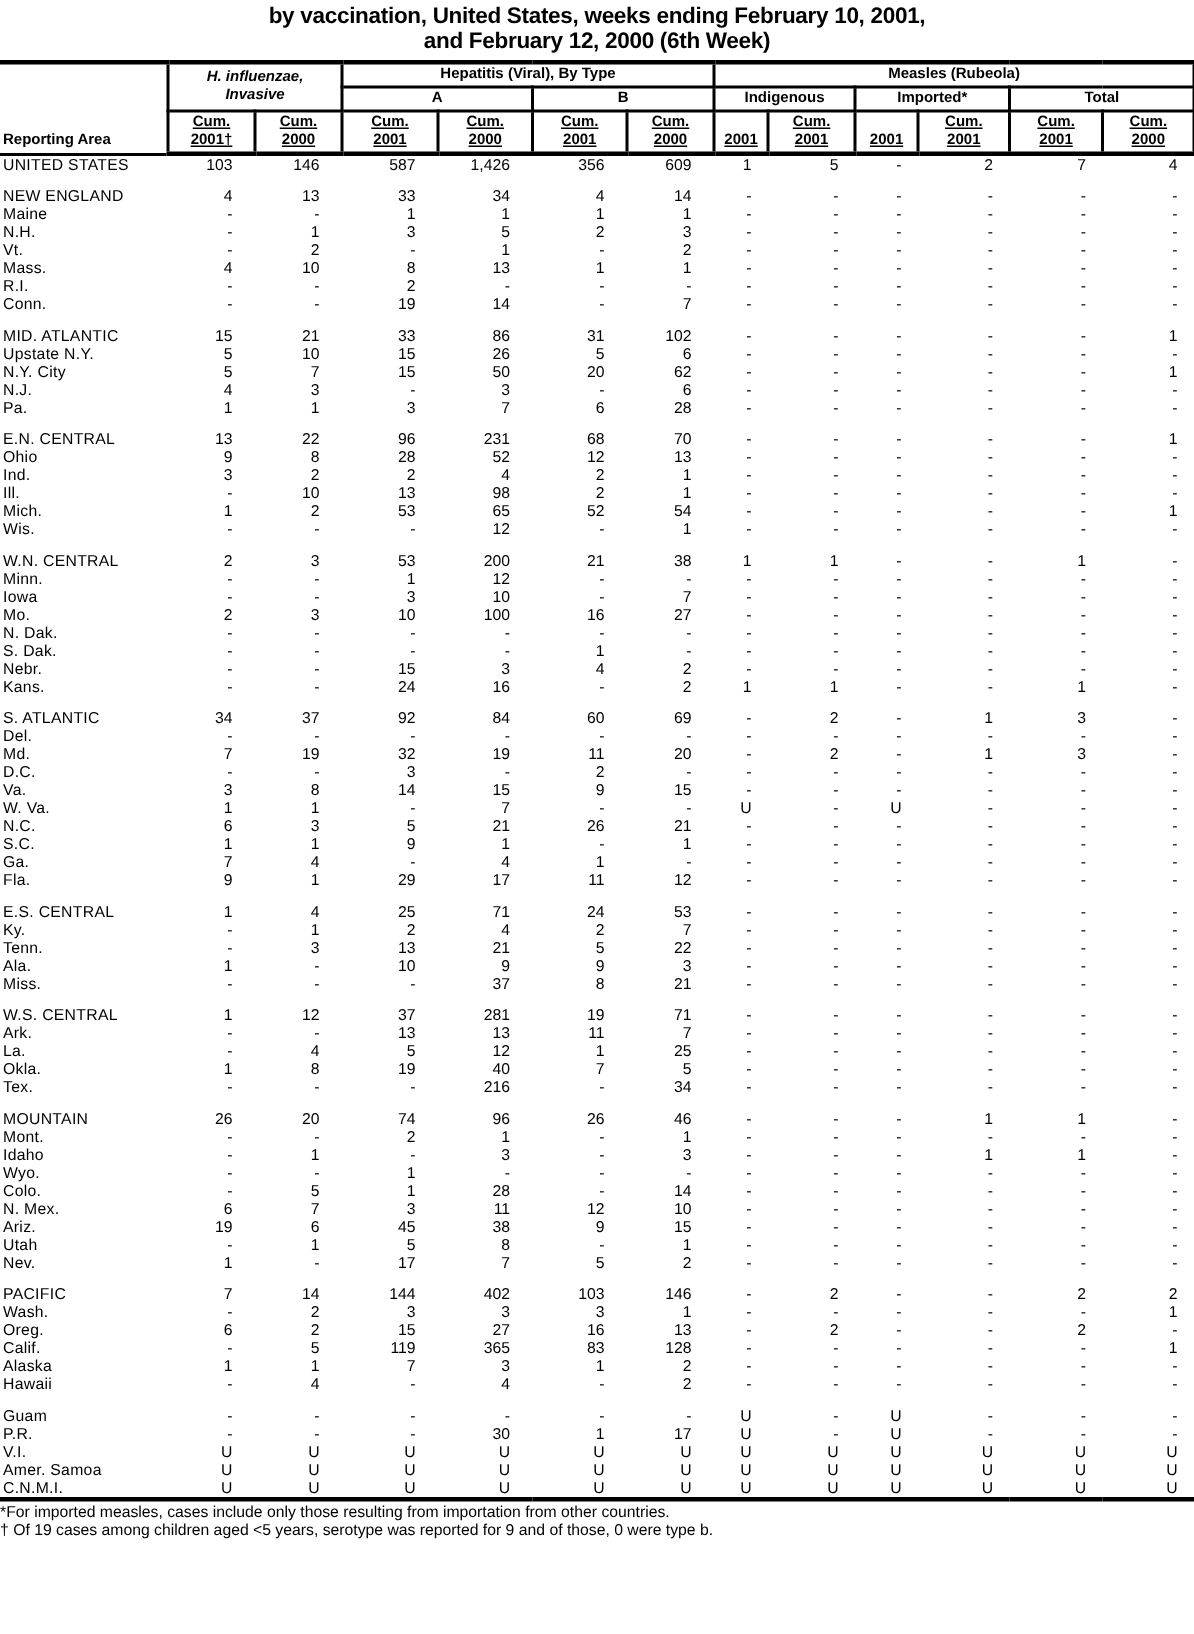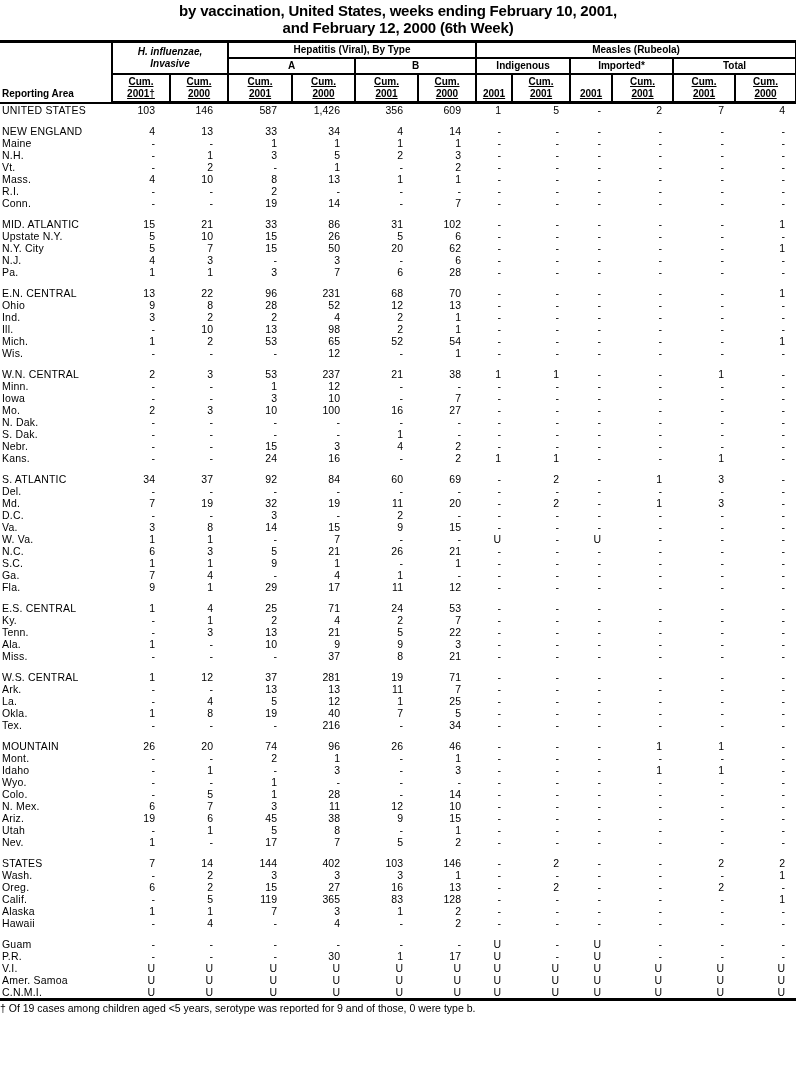--- a/index.html
+++ b/index.html
@@ -410,21 +410,21 @@
         <td class="val c12">-</td>
       </tr>
       <tr class="spacer">
         <td colspan="13"></td>
       </tr>
       <tr>
         <td class="area">W.N. CENTRAL</td>
         <td class="val c1">2</td>
         <td class="val c2">3</td>
         <td class="val c3">53</td>
-        <td class="val c4">237</td>
+        <td class="val c4">200</td>
         <td class="val c5">21</td>
         <td class="val c6">38</td>
         <td class="val c7">1</td>
         <td class="val c8">1</td>
         <td class="val c9">-</td>
         <td class="val c10">-</td>
         <td class="val c11">1</td>
         <td class="val c12">-</td>
       </tr>
       <tr>
@@ -976,21 +976,21 @@
         <td class="val c8">-</td>
         <td class="val c9">-</td>
         <td class="val c10">-</td>
         <td class="val c11">-</td>
         <td class="val c12">-</td>
       </tr>
       <tr class="spacer">
         <td colspan="13"></td>
       </tr>
       <tr>
-        <td class="area">STATES</td>
+        <td class="area">PACIFIC</td>
         <td class="val c1">7</td>
         <td class="val c2">14</td>
         <td class="val c3">144</td>
         <td class="val c4">402</td>
         <td class="val c5">103</td>
         <td class="val c6">146</td>
         <td class="val c7">-</td>
         <td class="val c8">2</td>
         <td class="val c9">-</td>
         <td class="val c10">-</td>
@@ -1147,14 +1147,15 @@
         <td class="val c8">U</td>
         <td class="val c9">U</td>
         <td class="val c10">U</td>
         <td class="val c11">U</td>
         <td class="val c12">U</td>
       </tr>
     </tbody>
 </table>
 
 <div class="foot">
+  <div class="fline">*For imported measles, cases include only those resulting from importation from other countries.</div>
   <div class="fline">† Of 19 cases among children aged &lt;5 years, serotype was reported for 9 and of those, 0 were type b.</div>
 </div>
 
 </body></html>

